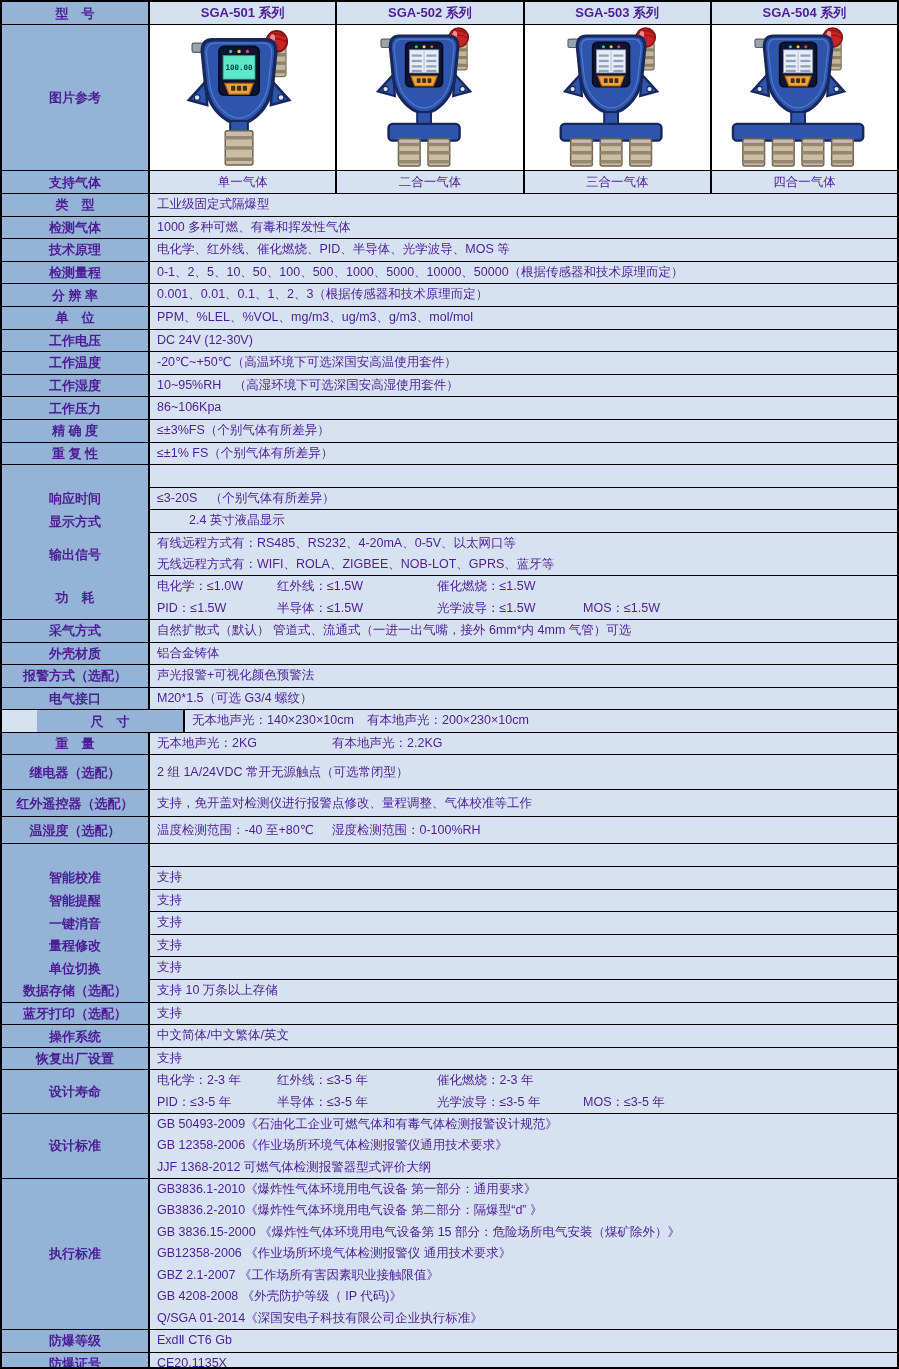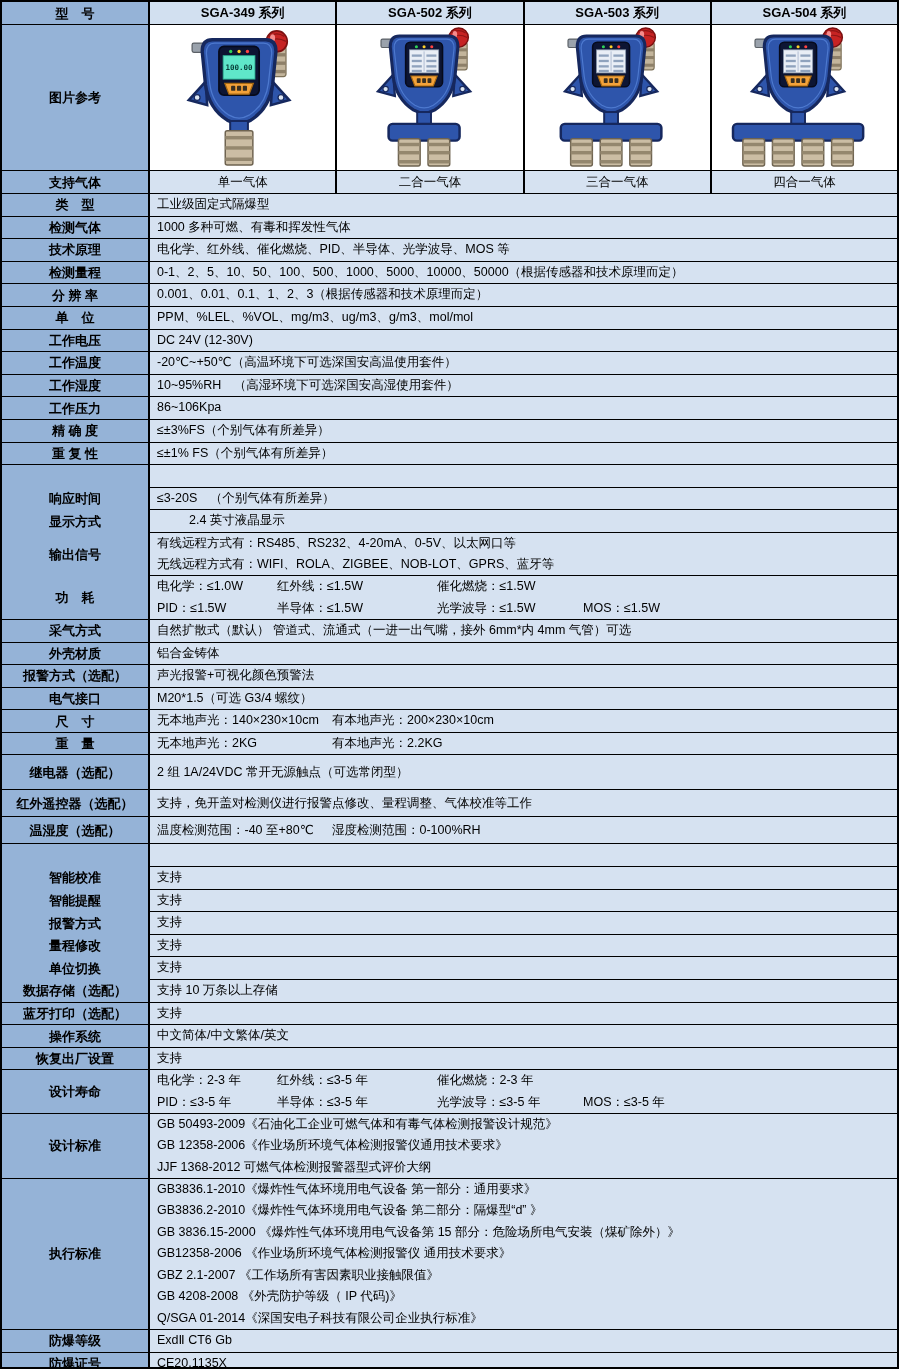--- a/index.html
+++ b/index.html
@@ -1,19 +1,19 @@
 <!DOCTYPE html>
 <html><head>
 <meta charset="utf-8">
 <style>
   html,body{margin:0;padding:0;background:#ffffff;}
   #sheet{
     width:899px;height:1369px;box-sizing:border-box;border:2px solid #000;
     background:#fff;font-family:"Liberation Sans","DejaVu Sans",sans-serif;
-    color:#000000;overflow:hidden;
+    color:#4c1d95;overflow:hidden;
   }
   .trow{display:flex;border-top:1px solid #000;box-sizing:border-box;background:#d6e2f1;}
   .trow.first{border-top:none;}
   .lbl{
     flex:0 0 148px;width:148px;box-sizing:border-box;background:#95b3d7;
     border-right:2px solid #000;display:flex;align-items:center;justify-content:center;
     font-weight:bold;font-size:13px;text-align:center;padding:0 2px;line-height:15px;
   }
   .val{
     flex:1;box-sizing:border-box;font-size:12.5px;display:flex;flex-direction:column;
@@ -34,21 +34,21 @@
   .icell{background:#ffffff;}
   .gcell{background:#d6e2f1;font-size:12.5px;}
 </style>
 </head>
 <body>
 
 <div id="sheet">
   <div class="trow first" style="height:22px">
     <div class="lbl">型　号</div>
     <div class="cells" id="model-cells">
-        <div class="cell hcell nb">SGA-349 系列</div>
+        <div class="cell hcell nb">SGA-501 系列</div>
         <div class="cell hcell">SGA-502 系列</div>
         <div class="cell hcell">SGA-503 系列</div>
         <div class="cell hcell">SGA-504 系列</div>
       </div>
   </div>
   <div class="trow" style="height:146px">
     <div class="lbl">图片参考</div>
     <div class="cells" id="device-cells">
         <div class="cell icell nb">
           <svg width="182" height="142" viewBox="0 0 184 144">
@@ -388,21 +388,21 @@
         <div class="val">
           <div class="line">声光报警+可视化颜色预警法</div>
         </div>
       </div>
       <div class="trow" style="height: 22.6px;">
         <div class="lbl">电气接口</div>
         <div class="val">
           <div class="line">M20*1.5（可选 G3/4 螺纹）</div>
         </div>
       </div>
-      <div class="trow" style="height: 22.6px;">
+      <div class="trow" style="height: 22.6px; padding-left: 35px;">
         <div class="lbl">尺　寸</div>
         <div class="val">
           <div class="line"><span class="c0">无本地声光：140×230×10cm</span><span>有本地声光：200×230×10cm</span></div>
         </div>
       </div>
       <div class="trow" style="height: 22.6px;">
         <div class="lbl">重　量</div>
         <div class="val">
           <div class="line"><span class="c0">无本地声光：2KG</span><span>有本地声光：2.2KG</span></div>
         </div>
@@ -437,21 +437,21 @@
           <div class="line">支持</div>
         </div>
       </div>
       <div class="trow" style="height: 22.6px;">
         <div class="lbl">智能提醒</div>
         <div class="val">
           <div class="line">支持</div>
         </div>
       </div>
       <div class="trow" style="height: 22.6px;">
-        <div class="lbl">报警方式</div>
+        <div class="lbl">一键消音</div>
         <div class="val">
           <div class="line">支持</div>
         </div>
       </div>
       <div class="trow" style="height: 22.6px;">
         <div class="lbl">量程修改</div>
         <div class="val">
           <div class="line">支持</div>
         </div>
       </div>

